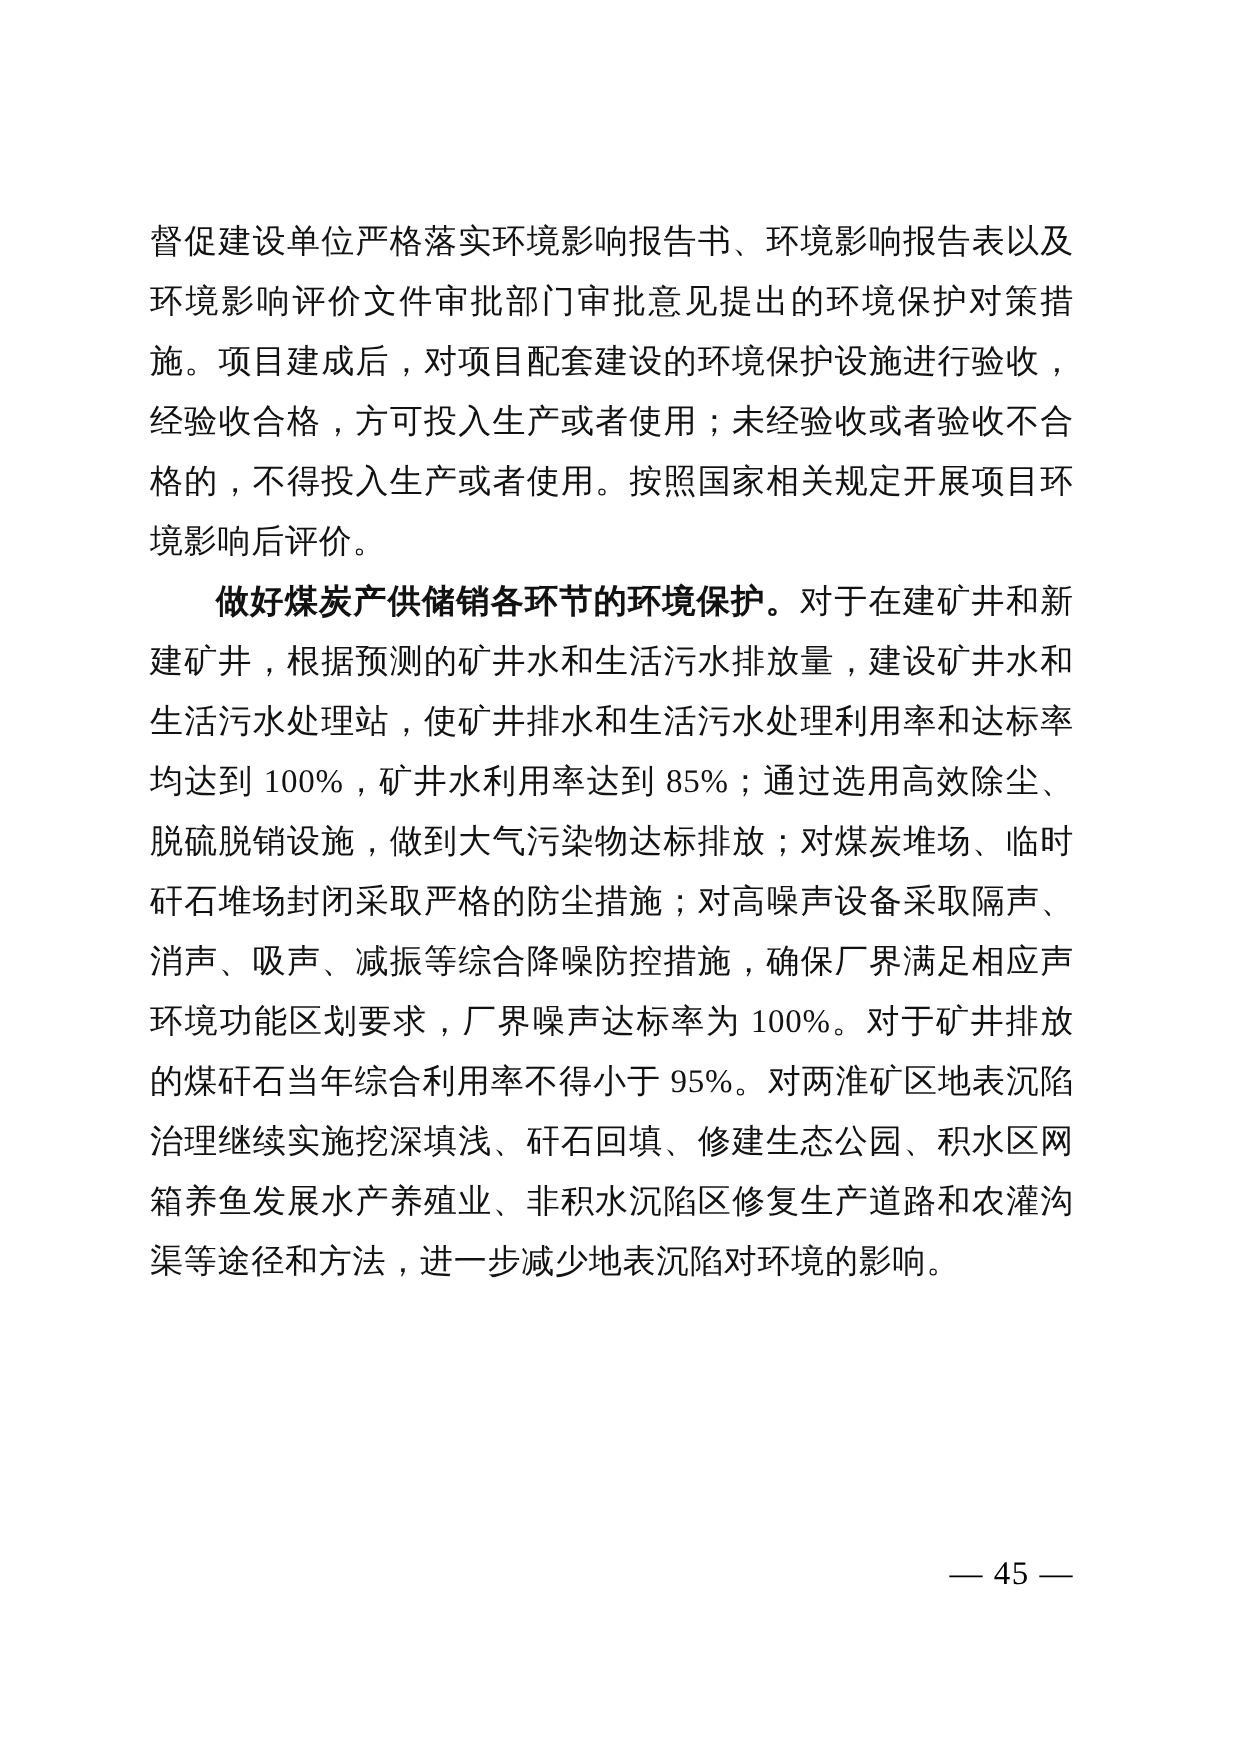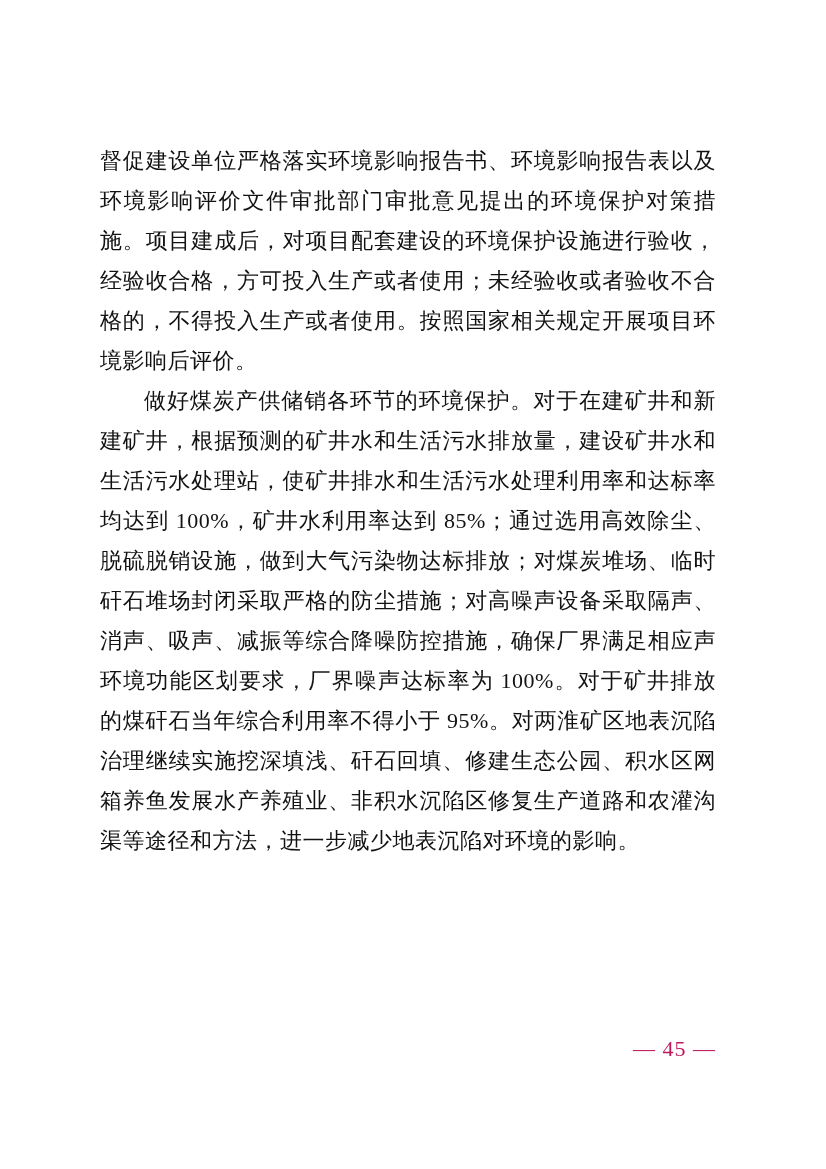--- a/index.html
+++ b/index.html
@@ -39,32 +39,32 @@
     text-justify: inter-character;
     word-break: break-all;
   }
   p.para.indent {
     text-indent: 2em;
   }
   p.para.cont-next-page {
     text-align-last: justify;
   }
   .lead {
-    font-weight: normal;
+    font-weight: bold;
   }
   .page-number {
     position: absolute;
     left: 100px;
     top: 1033px;
     width: 616px;
     text-align: right;
     font-size: 22px;
     line-height: 32px;
     letter-spacing: 1px;
-    color: #be185d;
+    color: #000000;
   }
 </style>
 </head>
 <body>
 
 <div class="page">
 
   <div class="content">
 
     <p class="para"><span>督促建设单位严格落实环境影响报告书、环境影响报告表以及环境影响评价文件审批部门审批意见提出的环境保护对策措施。项目建成后，对项目配套建设的环境保护设施进行验收，经验收合格，方可投入生产或者使用；未经验收或者验收不合格的，不得投入生产或者使用。按照国家相关规定开展项目环境影响后评价。</span></p>

